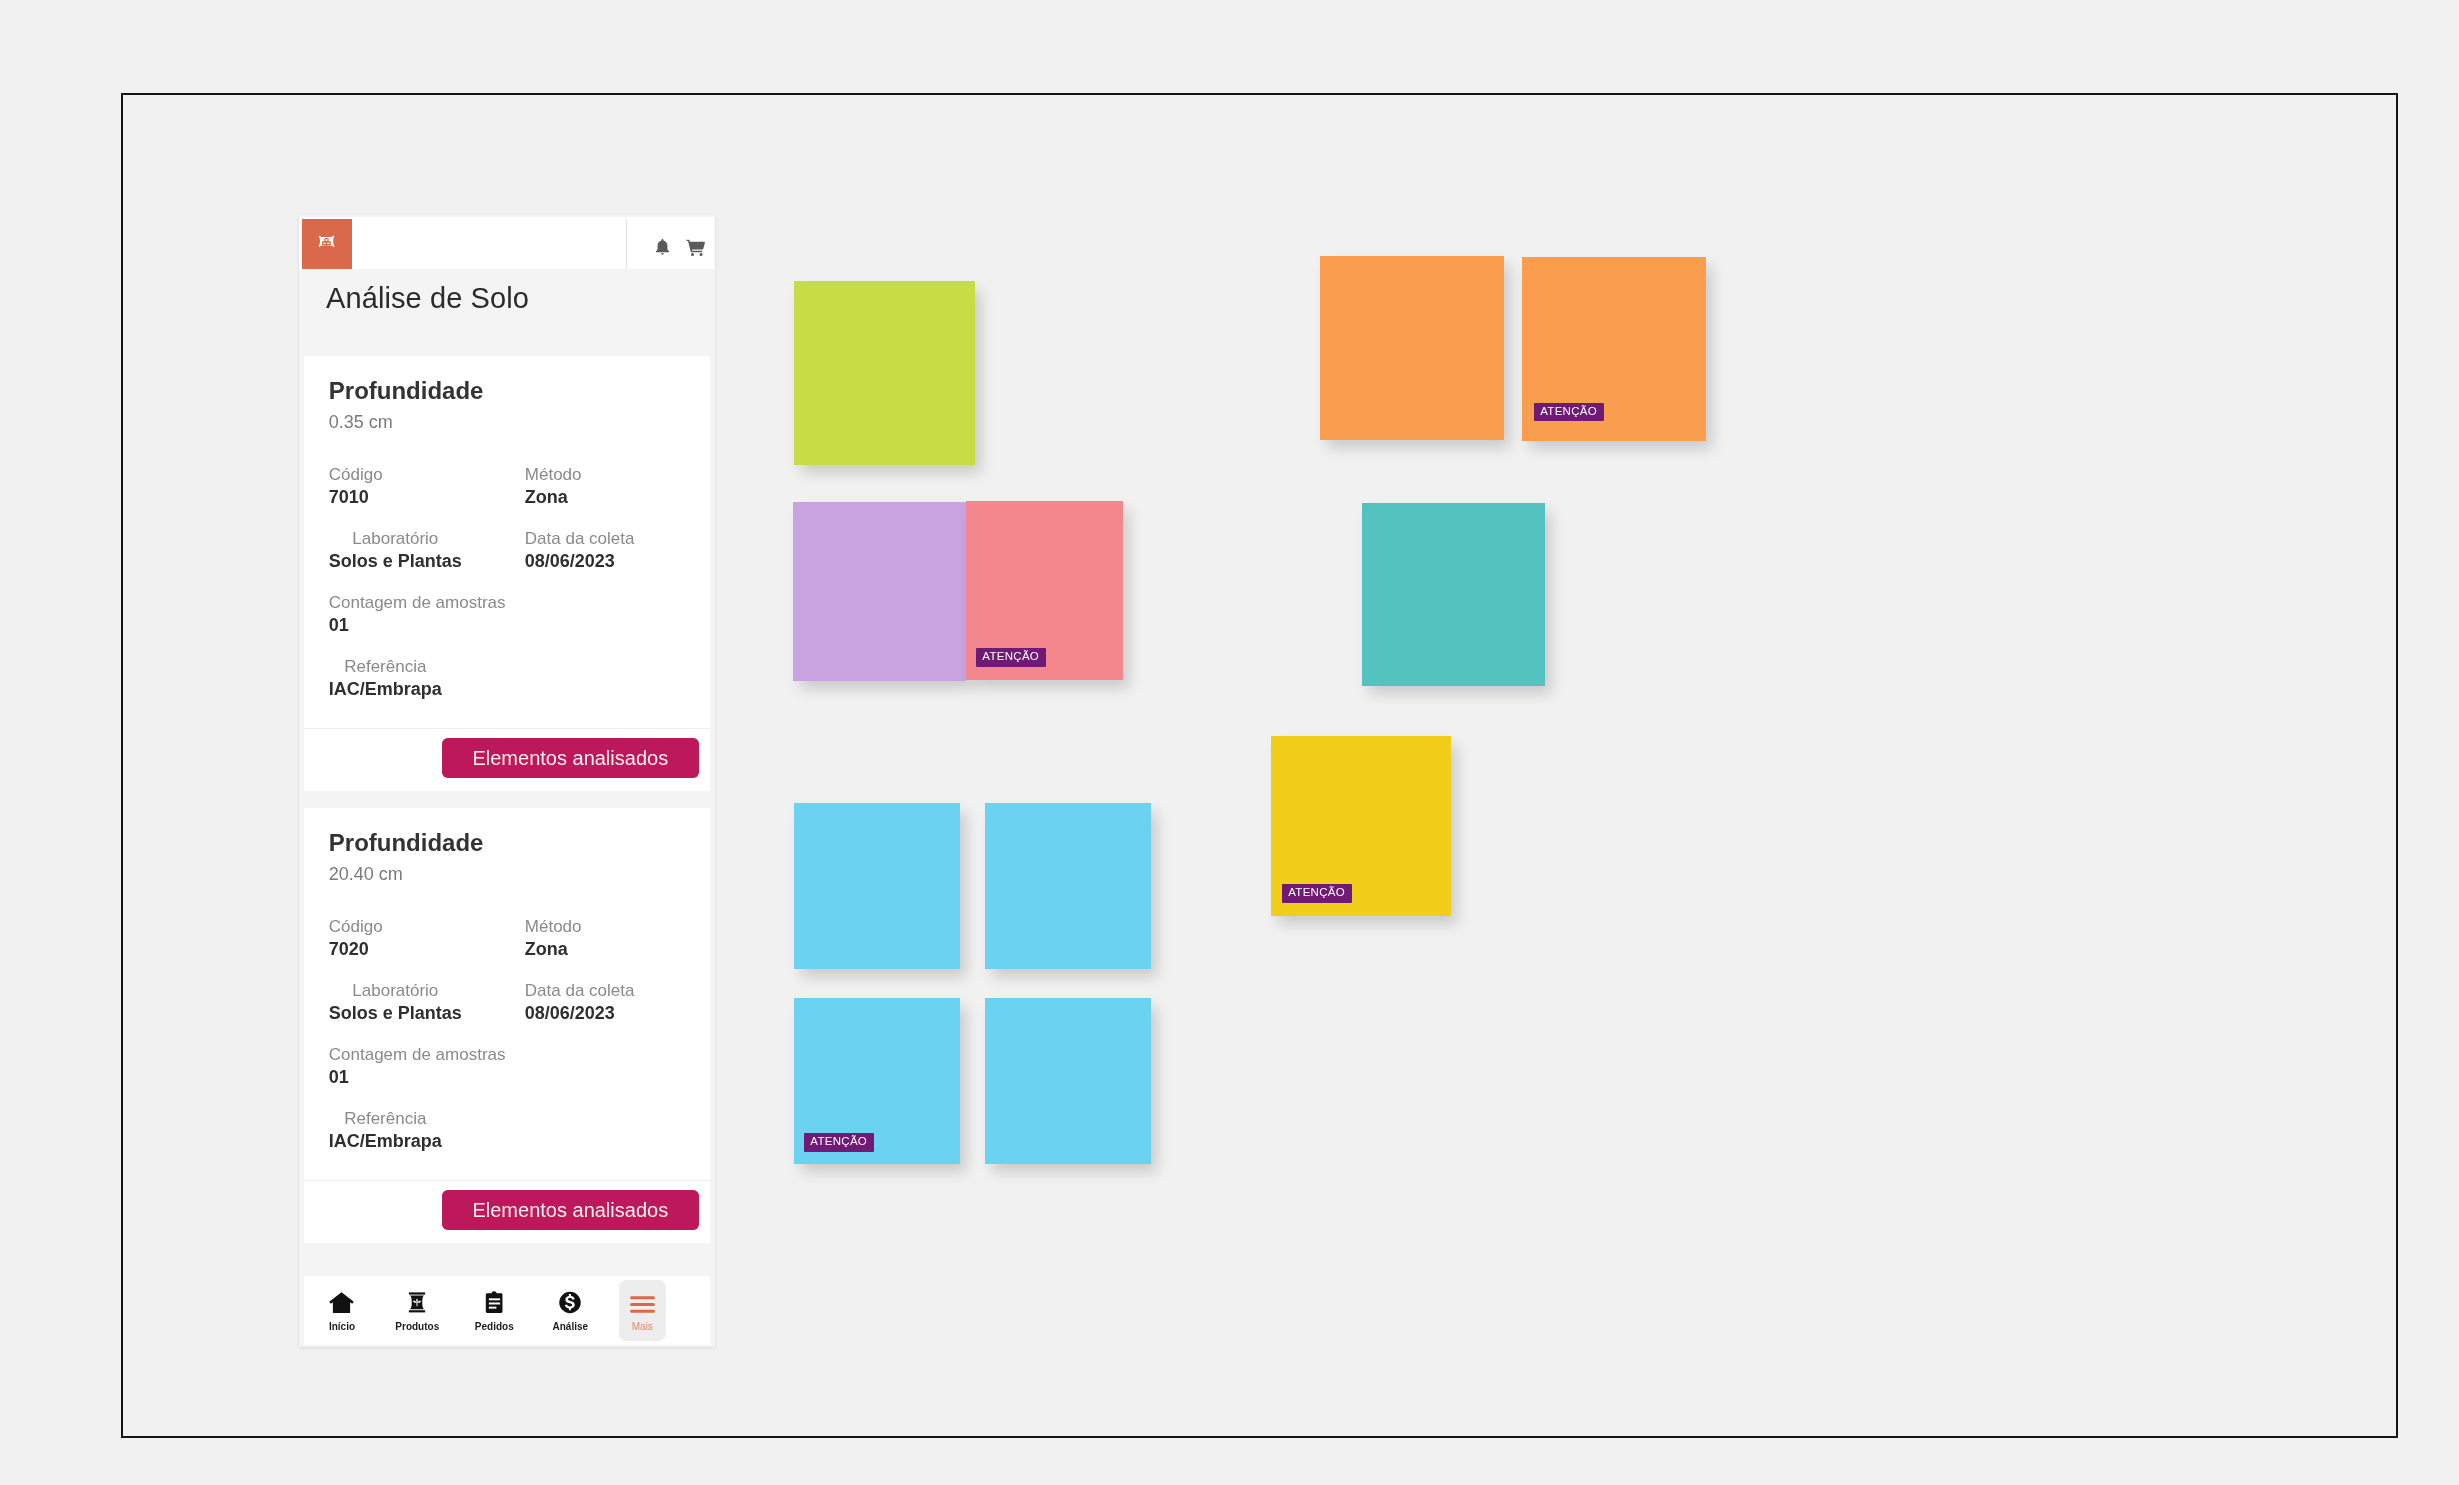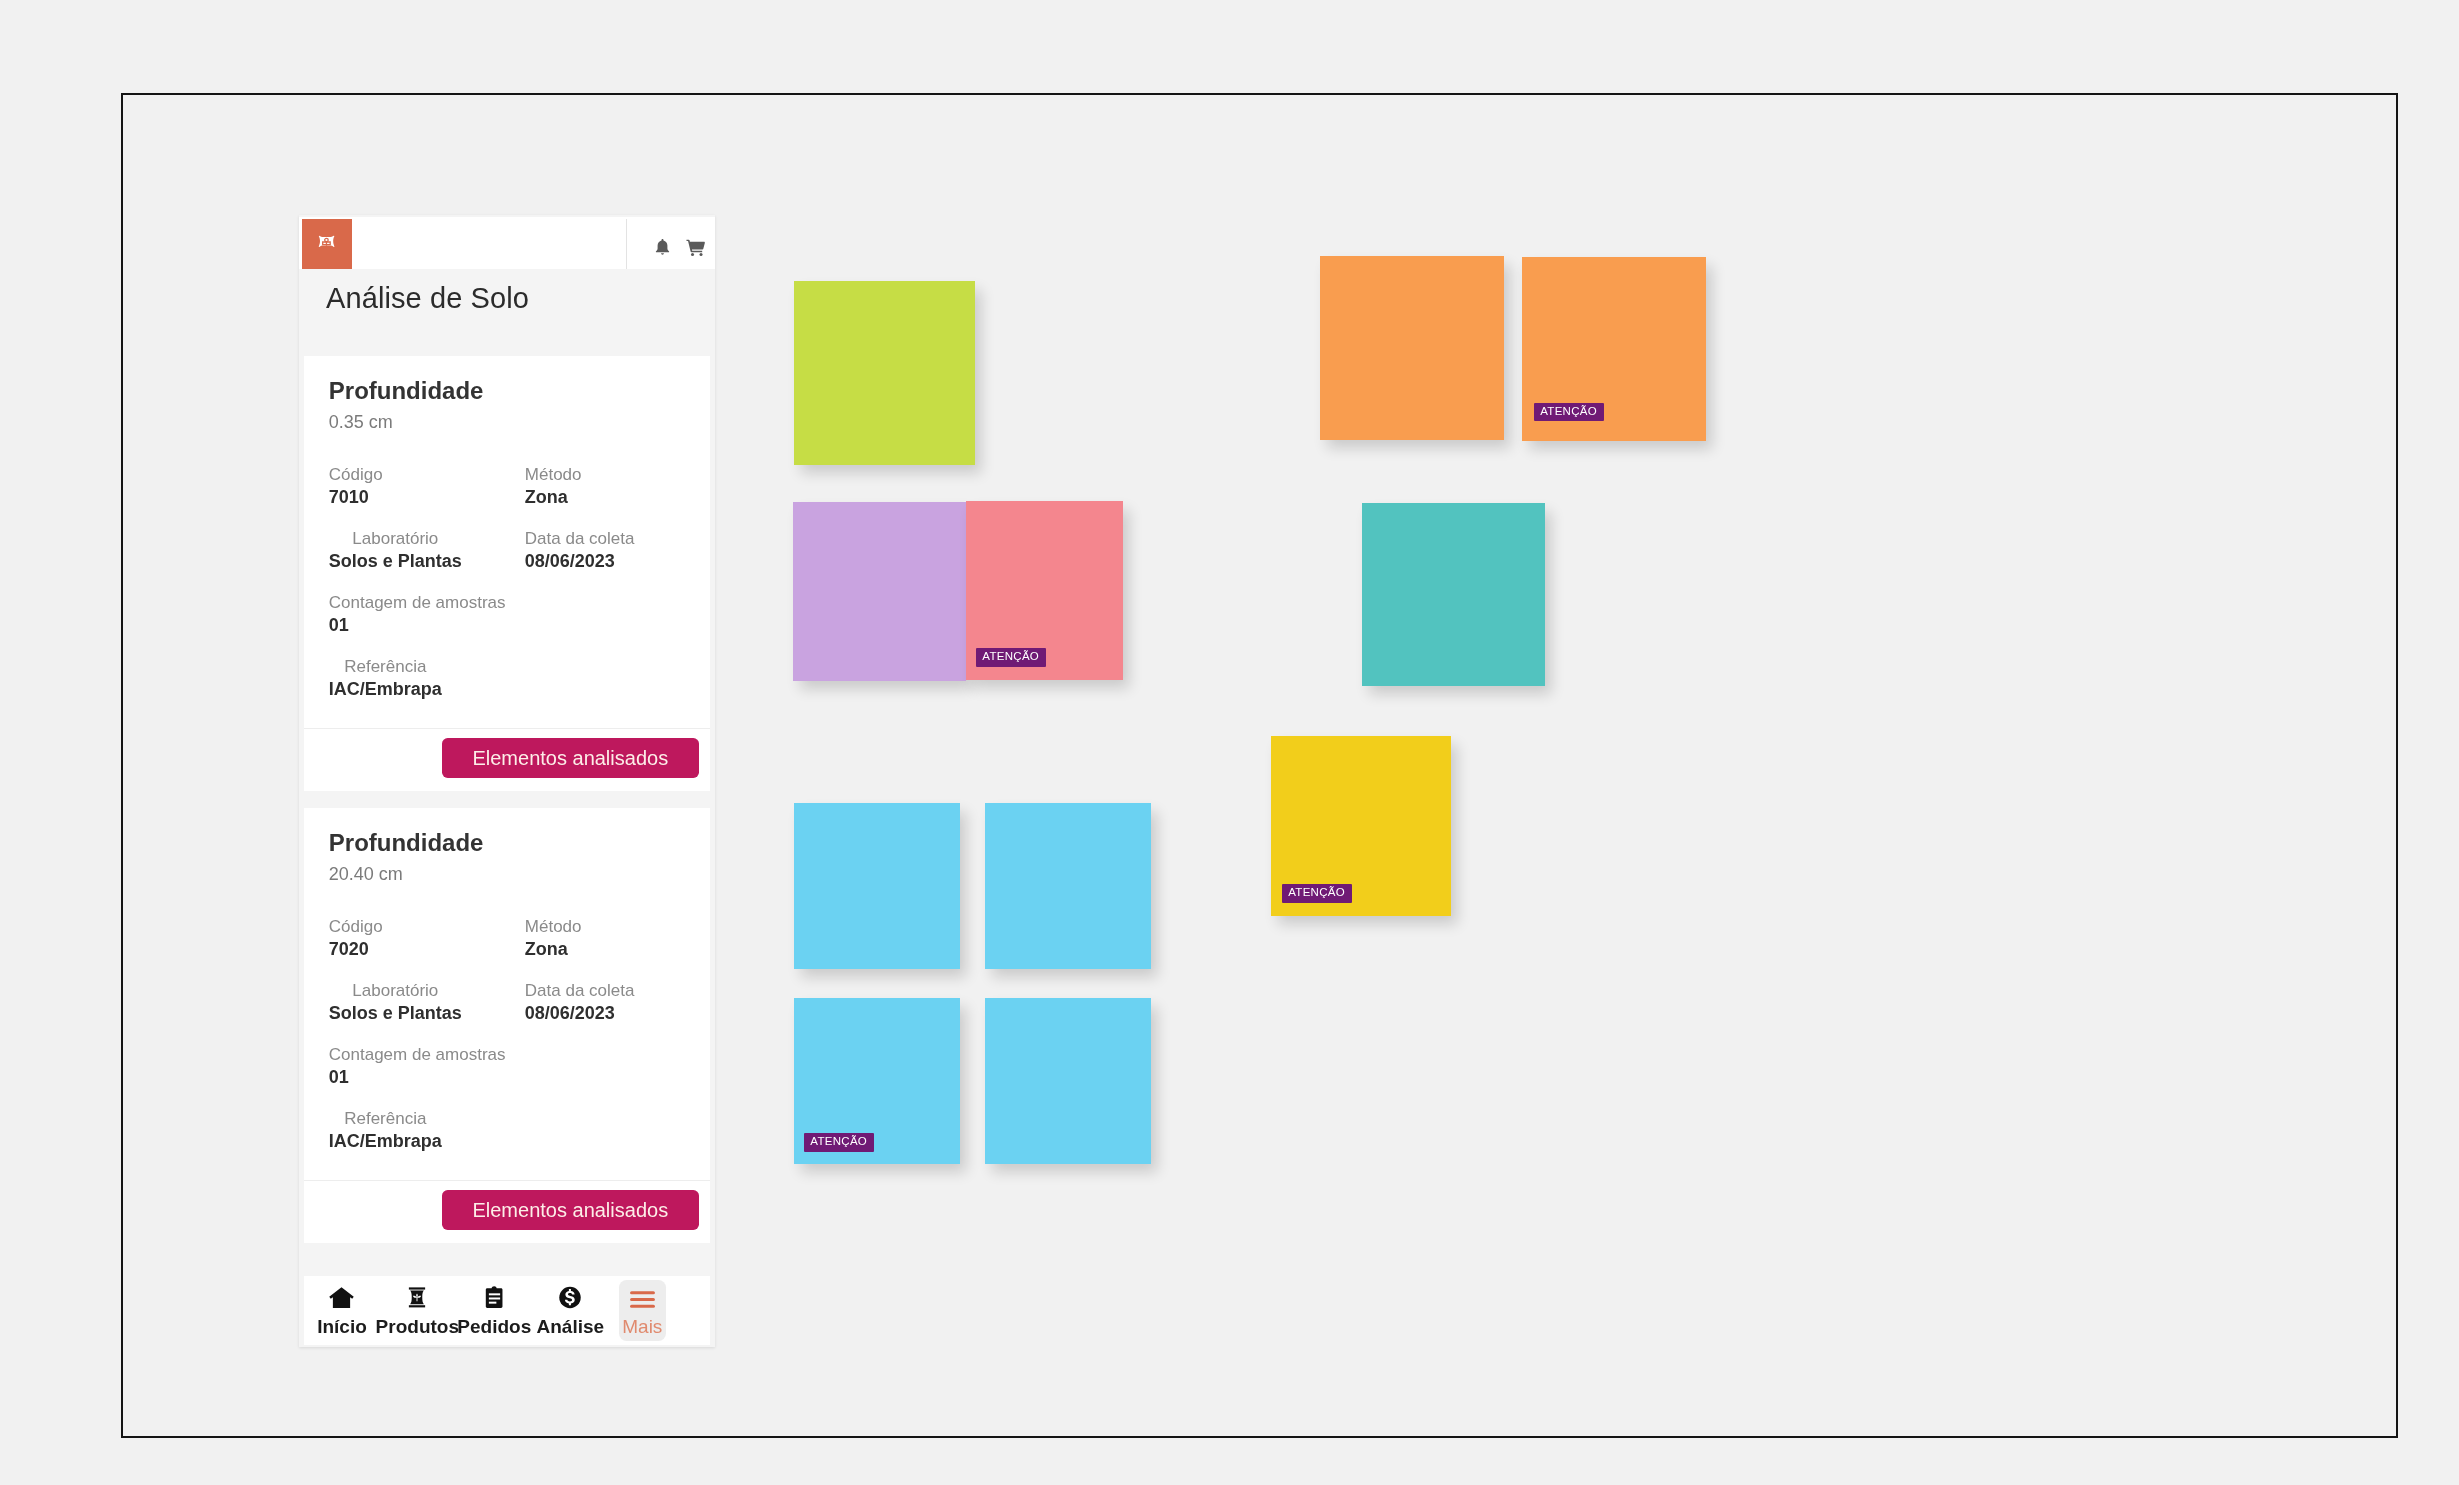--- a/index.html
+++ b/index.html
@@ -41,21 +41,21 @@
       font-family:"Liberation Sans",sans-serif;white-space:nowrap;}
   .card-sep{position:absolute;left:0;width:406px;height:1px;background:#ededed;}
   .btn-el{position:absolute;height:40px;border-radius:5.7px;background:#be185d;color:#fdeee8;
       font-size:20px;font-family:"Liberation Sans",sans-serif;display:flex;align-items:center;
       justify-content:center;padding:0 17px;box-sizing:border-box;}
 
   
   .bottomnav{position:absolute;left:4.8px;top:1061px;width:406px;height:69px;background:#fff;}
   .navitem{position:absolute;top:3.8px;width:65px;height:61px;display:flex;flex-direction:column;
       align-items:center;justify-content:center;}
-  .navitem .nlabel{font-size:19px;font-weight:bold;color:#1c1c1c;margin-top:5.7px;
+  .navitem .nlabel{font-size:10px;font-weight:bold;color:#1c1c1c;margin-top:5.7px;
       font-family:"Liberation Sans",sans-serif;}
   .navitem.active{background:#ededed;border-radius:7.6px;}
   .navitem.active .nlabel{color:#e08a6e;font-weight:normal;}
   .navicon{height:27px;display:flex;align-items:flex-end;justify-content:center;}
 
   
   .note{position:absolute;box-sizing:border-box;display:flex;align-items:center;
       justify-content:center;text-align:center;color:#1a2430;
       font-family:"Liberation Sans",sans-serif;line-height:1.30;
       box-shadow:6.7px 8.6px 13.4px rgba(0,0,0,0.16);}

